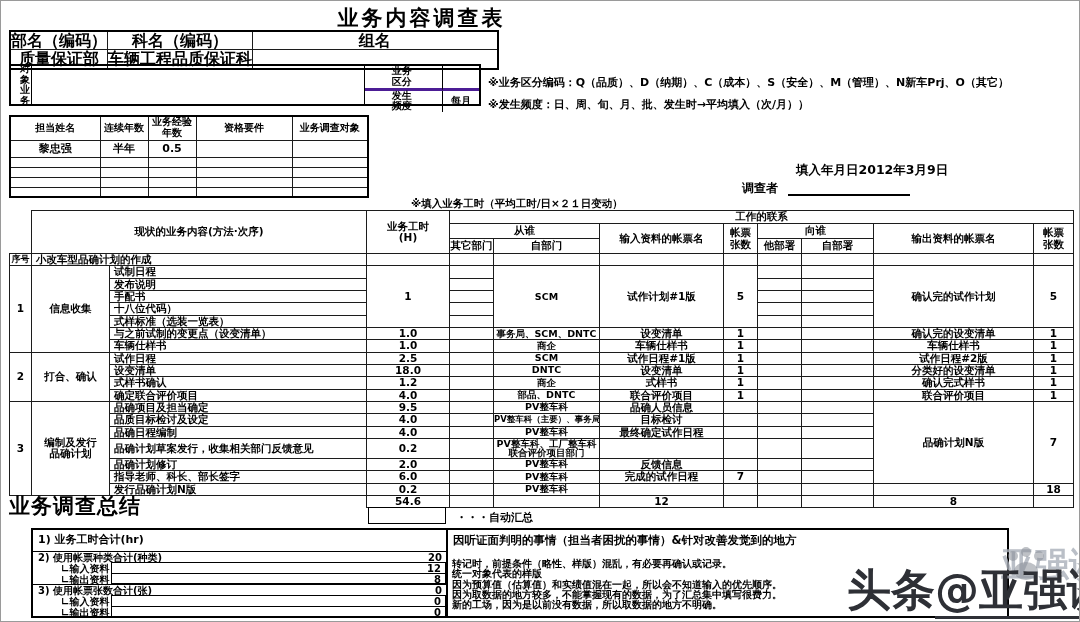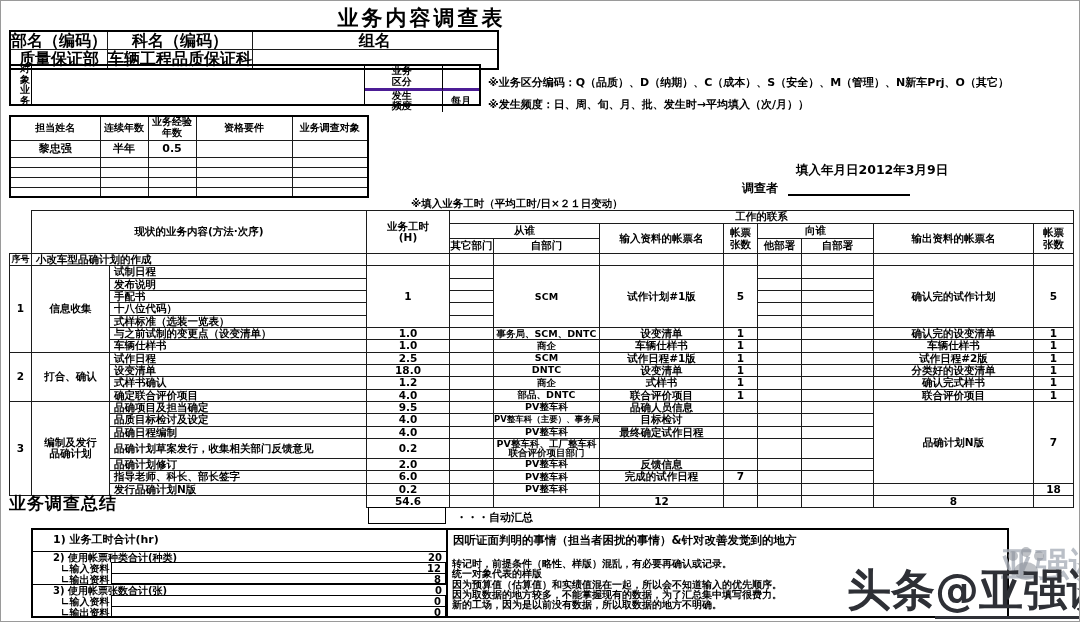--- a/index.html
+++ b/index.html
@@ -58,30 +58,30 @@
 
   #main { left:8px; top:209px; width:1064px; }
   #main tr { height:12px; }
   #main tr.tr-h1 { height:13px; }
   #main tr.tr-h2, #main tr.tr-h3 { height:15px; }
   #main tr.tr-tall { height:19px; }
   #main td.own { font-size:9.5px; }
   #main td.xs  { font-size:8.5px; }
   .two-line { display:block; line-height:1.0; font-size:9.5px; white-space:nowrap; }
 
-  #summary-title { left:8px; top:491px; font-size:17px; letter-spacing:1px; }
+  #summary-title { left:8px; top:491px; font-size:21px; letter-spacing:1px; }
   #auto-box  { left:367px; top:506px; width:78px; height:17px; border:1.5px solid #000; }
   #auto-note { left:455px; top:509px; font-size:11px; }
 
   #summary { left:30px; top:527px; width:978px; height:90px; display:flex; border:2px solid #000; background:#fff; }
   #sum-left { width:415px; border-right:2px solid #000; }
   .srow { position:relative; height:11px; font-size:10px; line-height:11px; white-space:nowrap; }
   .srow.main1 { height:22px; line-height:20px; border-bottom:1.5px solid #000; font-size:11px; }
   .srow.mainb { border-bottom:1.5px solid #000; }
-  .srow .lab { padding-left:20px; }
+  .srow .lab { padding-left:5px; }
   .srow .lab.sub { padding-left:28px; }
   .valplain { position:absolute; right:4px; top:0; }
   .valbox { position:absolute; left:78px; right:0px; top:-1px; bottom:0; border:1px solid #000;
             text-align:right; padding-right:4px; line-height:11px; }
   #sum-right { flex:1; position:relative; overflow:hidden; }
   #findings-title { position:absolute; left:5px; top:3px; font-size:11.5px; white-space:nowrap; }
   #findings { position:absolute; left:4px; top:29px; right:2px; }
   .finding { font-size:10px; line-height:10.3px; white-space:nowrap; }
 
   #wm-echo { left:1000px; top:541px; font-size:34px; color:#aab0ba; opacity:.8; white-space:nowrap; }

